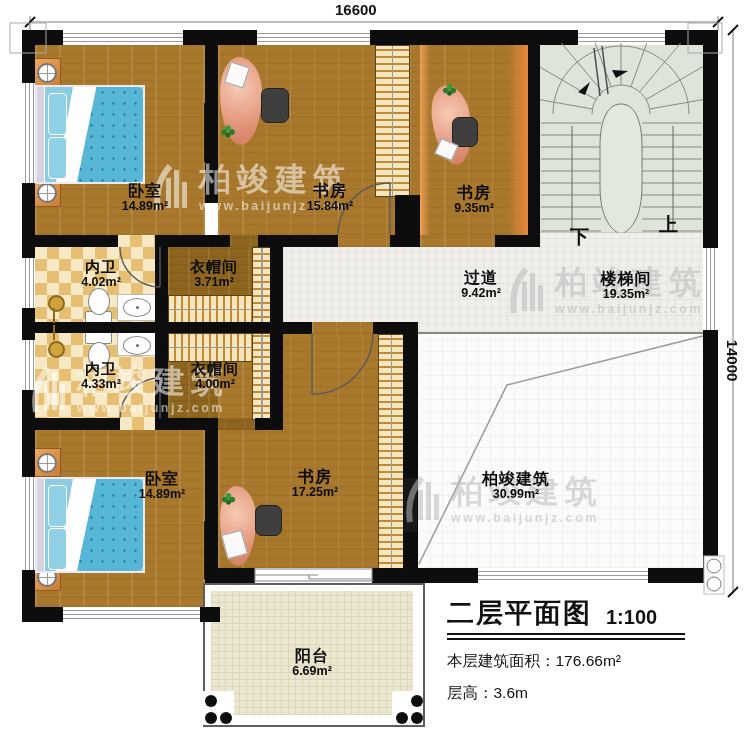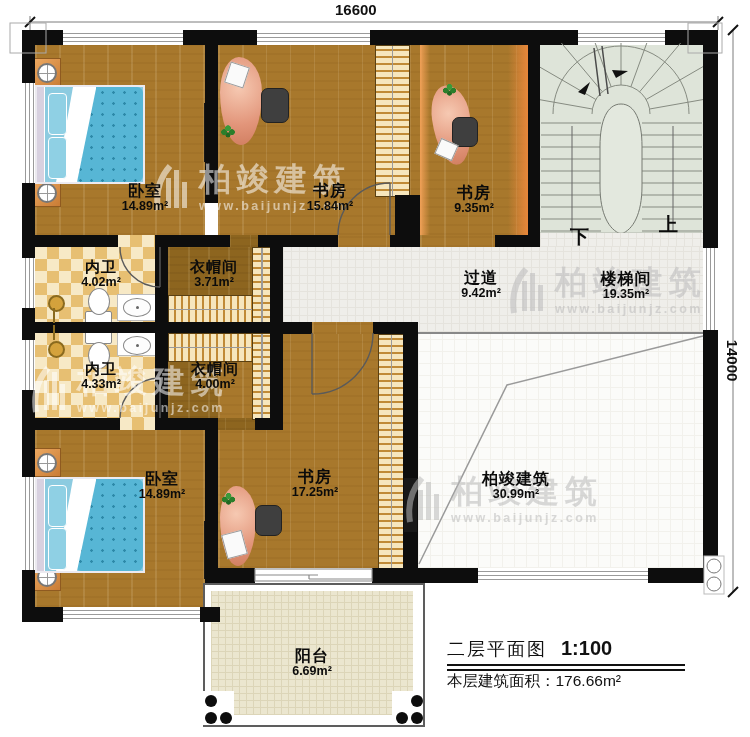--- a/index.html
+++ b/index.html
@@ -85,24 +85,24 @@
   .dim{position:absolute;font-size:15px;font-weight:700;color:#111;z-index:20;}
   
   .wm{position:absolute;display:flex;align-items:center;gap:9px;z-index:18;pointer-events:none;}
   .wm-light{color:rgba(255,255,255,0.55);}
   .wm-gray{color:rgba(186,186,186,0.55);}
   .wm .wm-brand{font-size:32px;font-weight:700;letter-spacing:6px;line-height:1;}
   .wm .wm-url{font-size:12.5px;font-weight:700;letter-spacing:2.5px;margin-top:4px;}
   
   #titleblock{position:absolute;left:447px;top:600px;z-index:20;color:#111;}
   .tb-row{display:flex;align-items:flex-end;gap:14px;}
-  .tb-title{font-size:18px;font-weight:400;letter-spacing:2px;line-height:1;margin-top:40px;}
+  .tb-title{font-size:27px;font-weight:700;letter-spacing:2px;line-height:1;}
   .tb-scale{font-size:20px;font-weight:700;line-height:1;}
   .tb-rule{width:238px;height:3px;border-top:2px solid #111;border-bottom:2px solid #111;margin-top:6px;}
-  .tb-line{font-size:15.5px;}
+  .tb-line{font-size:15.5px;margin-top:11px;}
 </style>
 </head>
 <body>
 
 <div id="stage">
 
   <div class="abs wood" style="left:35px;top:45px;width:170px;height:190px;"></div>
   <div class="abs wood" style="left:218px;top:45px;width:202px;height:190px;"></div>
   <div class="abs wood" style="left:420px;top:45px;width:108px;height:190px;"></div>
   <div class="abs floor-stair" style="left:540px;top:43px;width:163px;height:190px;"></div>
@@ -436,15 +436,16 @@
   <div class="dim" style="left:335px;top:1px;">16600</div>
   <div class="dim" style="left:708px;top:352px;transform:rotate(90deg);transform-origin:center;width:48px;text-align:center;">14000</div>
 
   <div id="titleblock">
     <div class="tb-row">
       <span class="tb-title">二层平面图</span>
       <span class="tb-scale">1:100</span>
     </div>
     <div class="tb-rule"></div>
     <div class="tb-line">本层建筑面积：176.66m²</div>
+    <div class="tb-line">层高：3.6m</div>
   </div>
 
 </div>
 
 </body></html>

